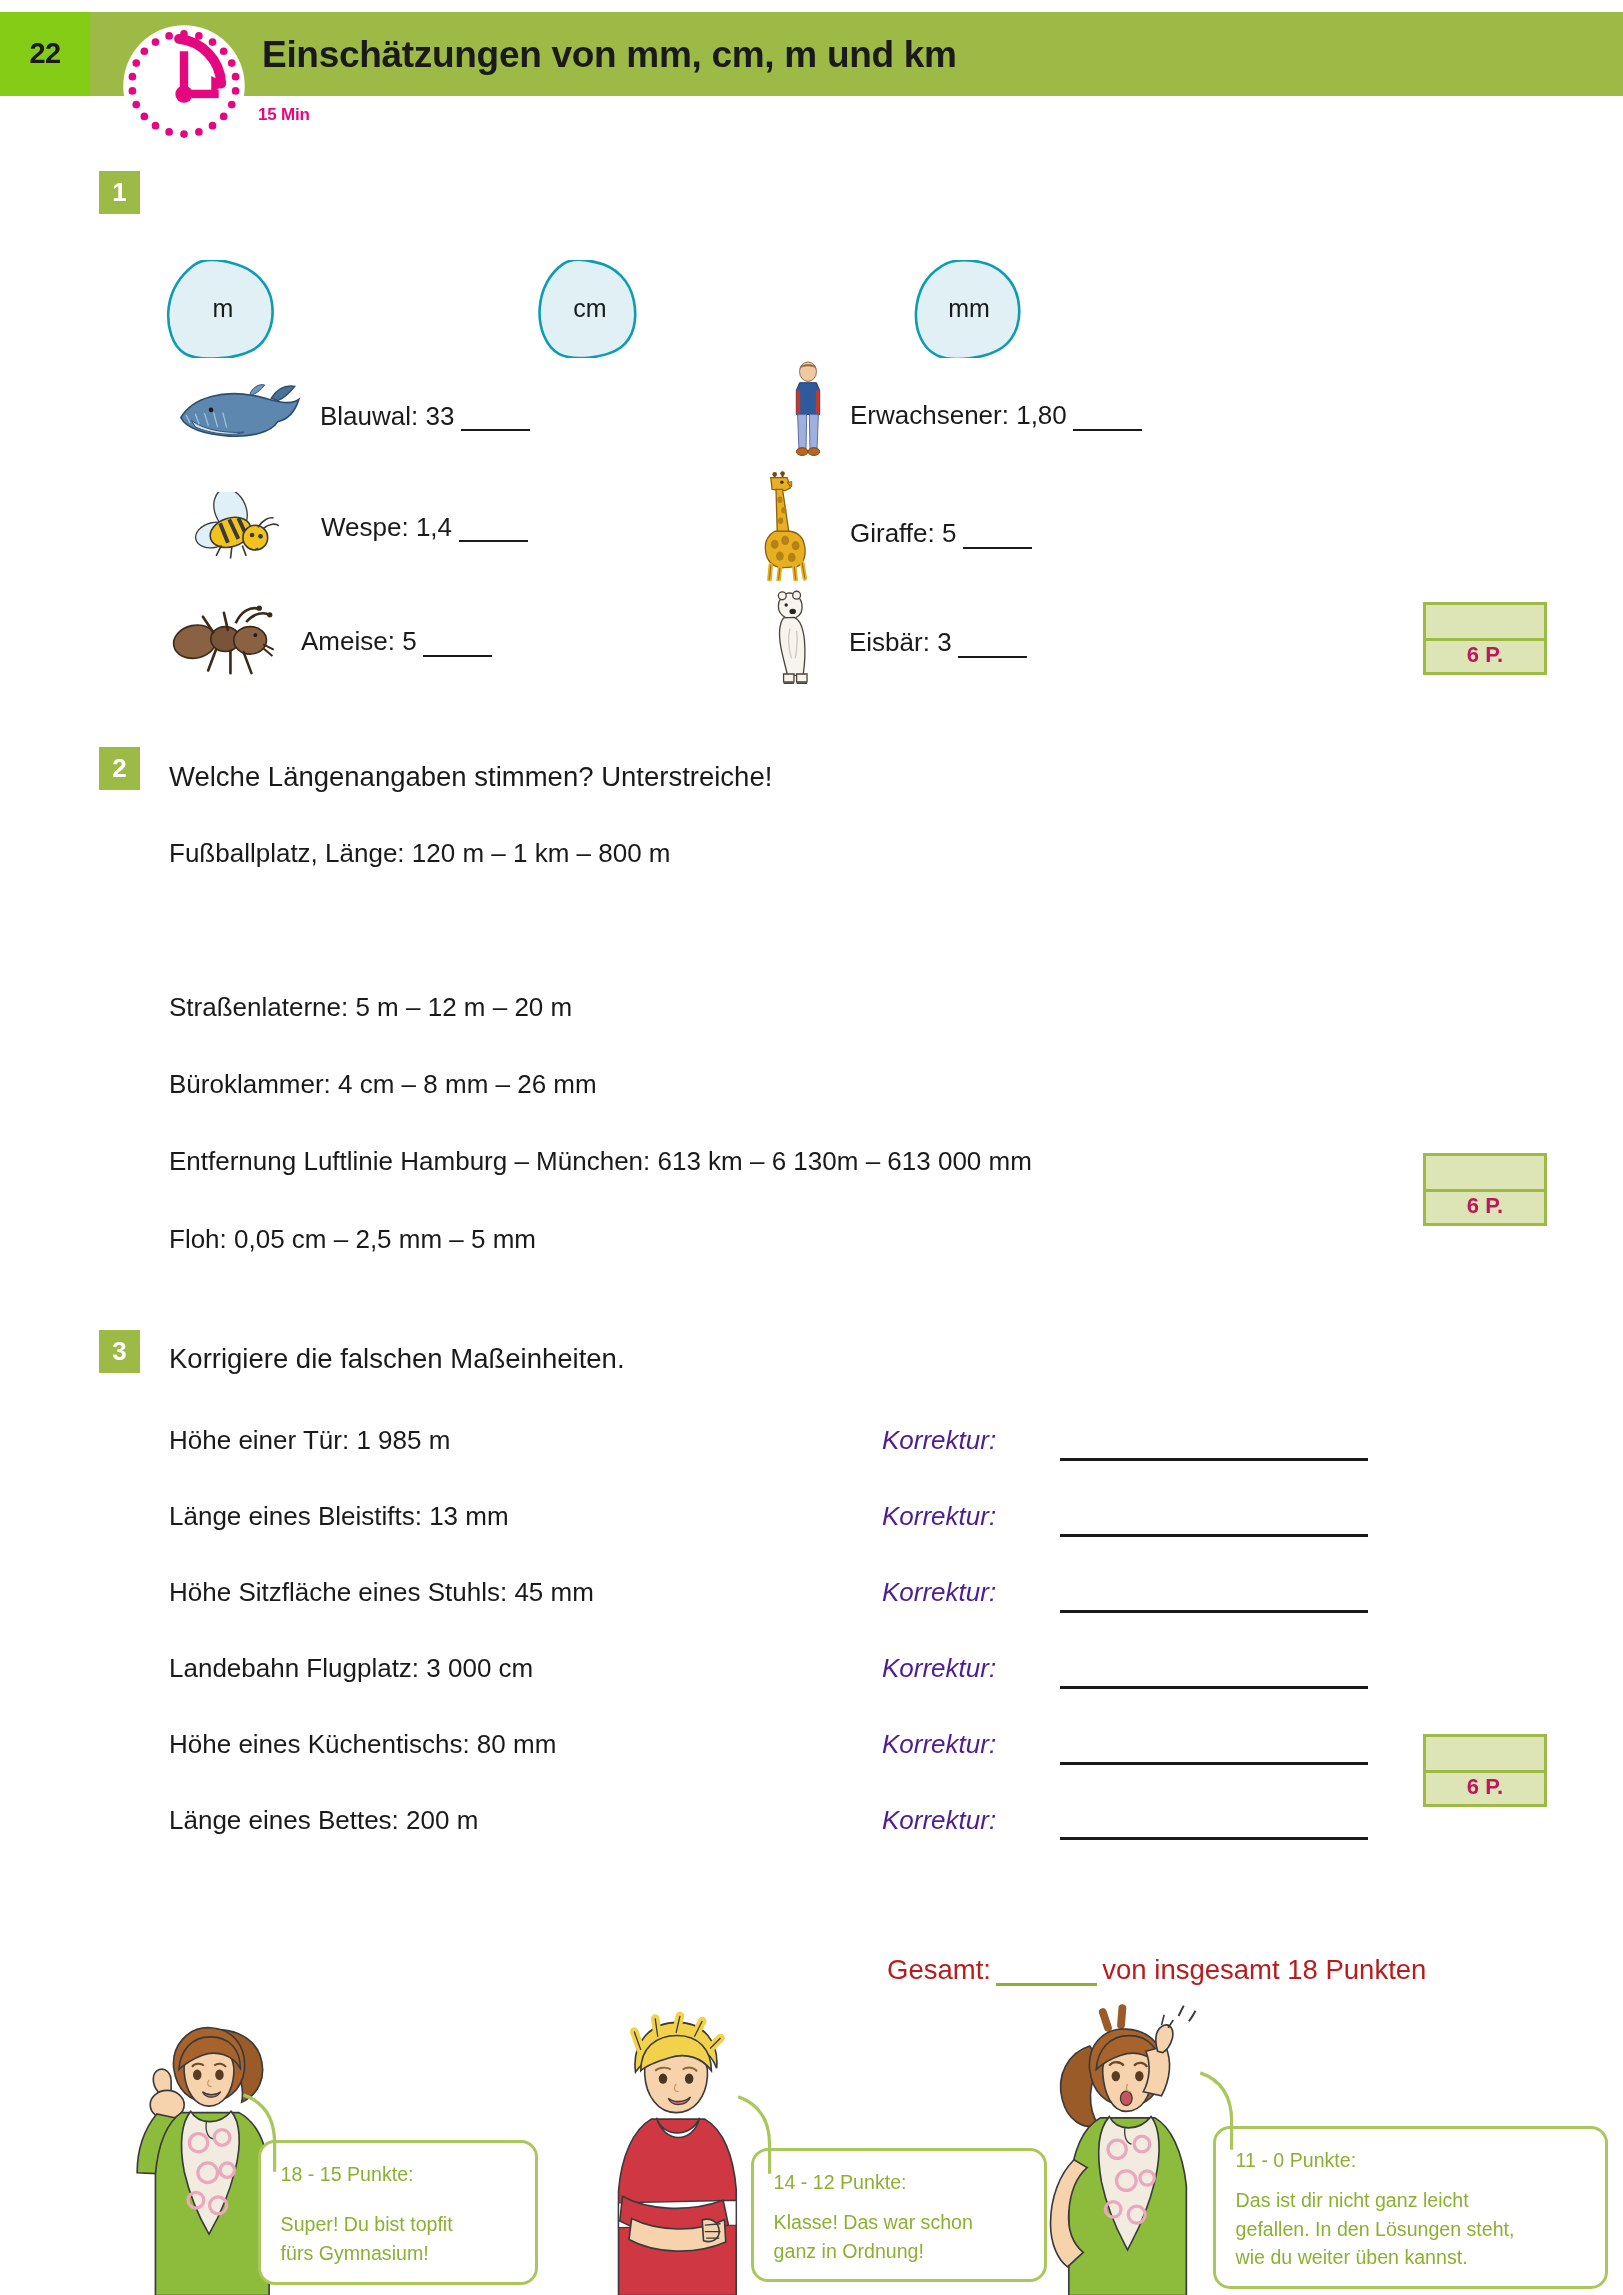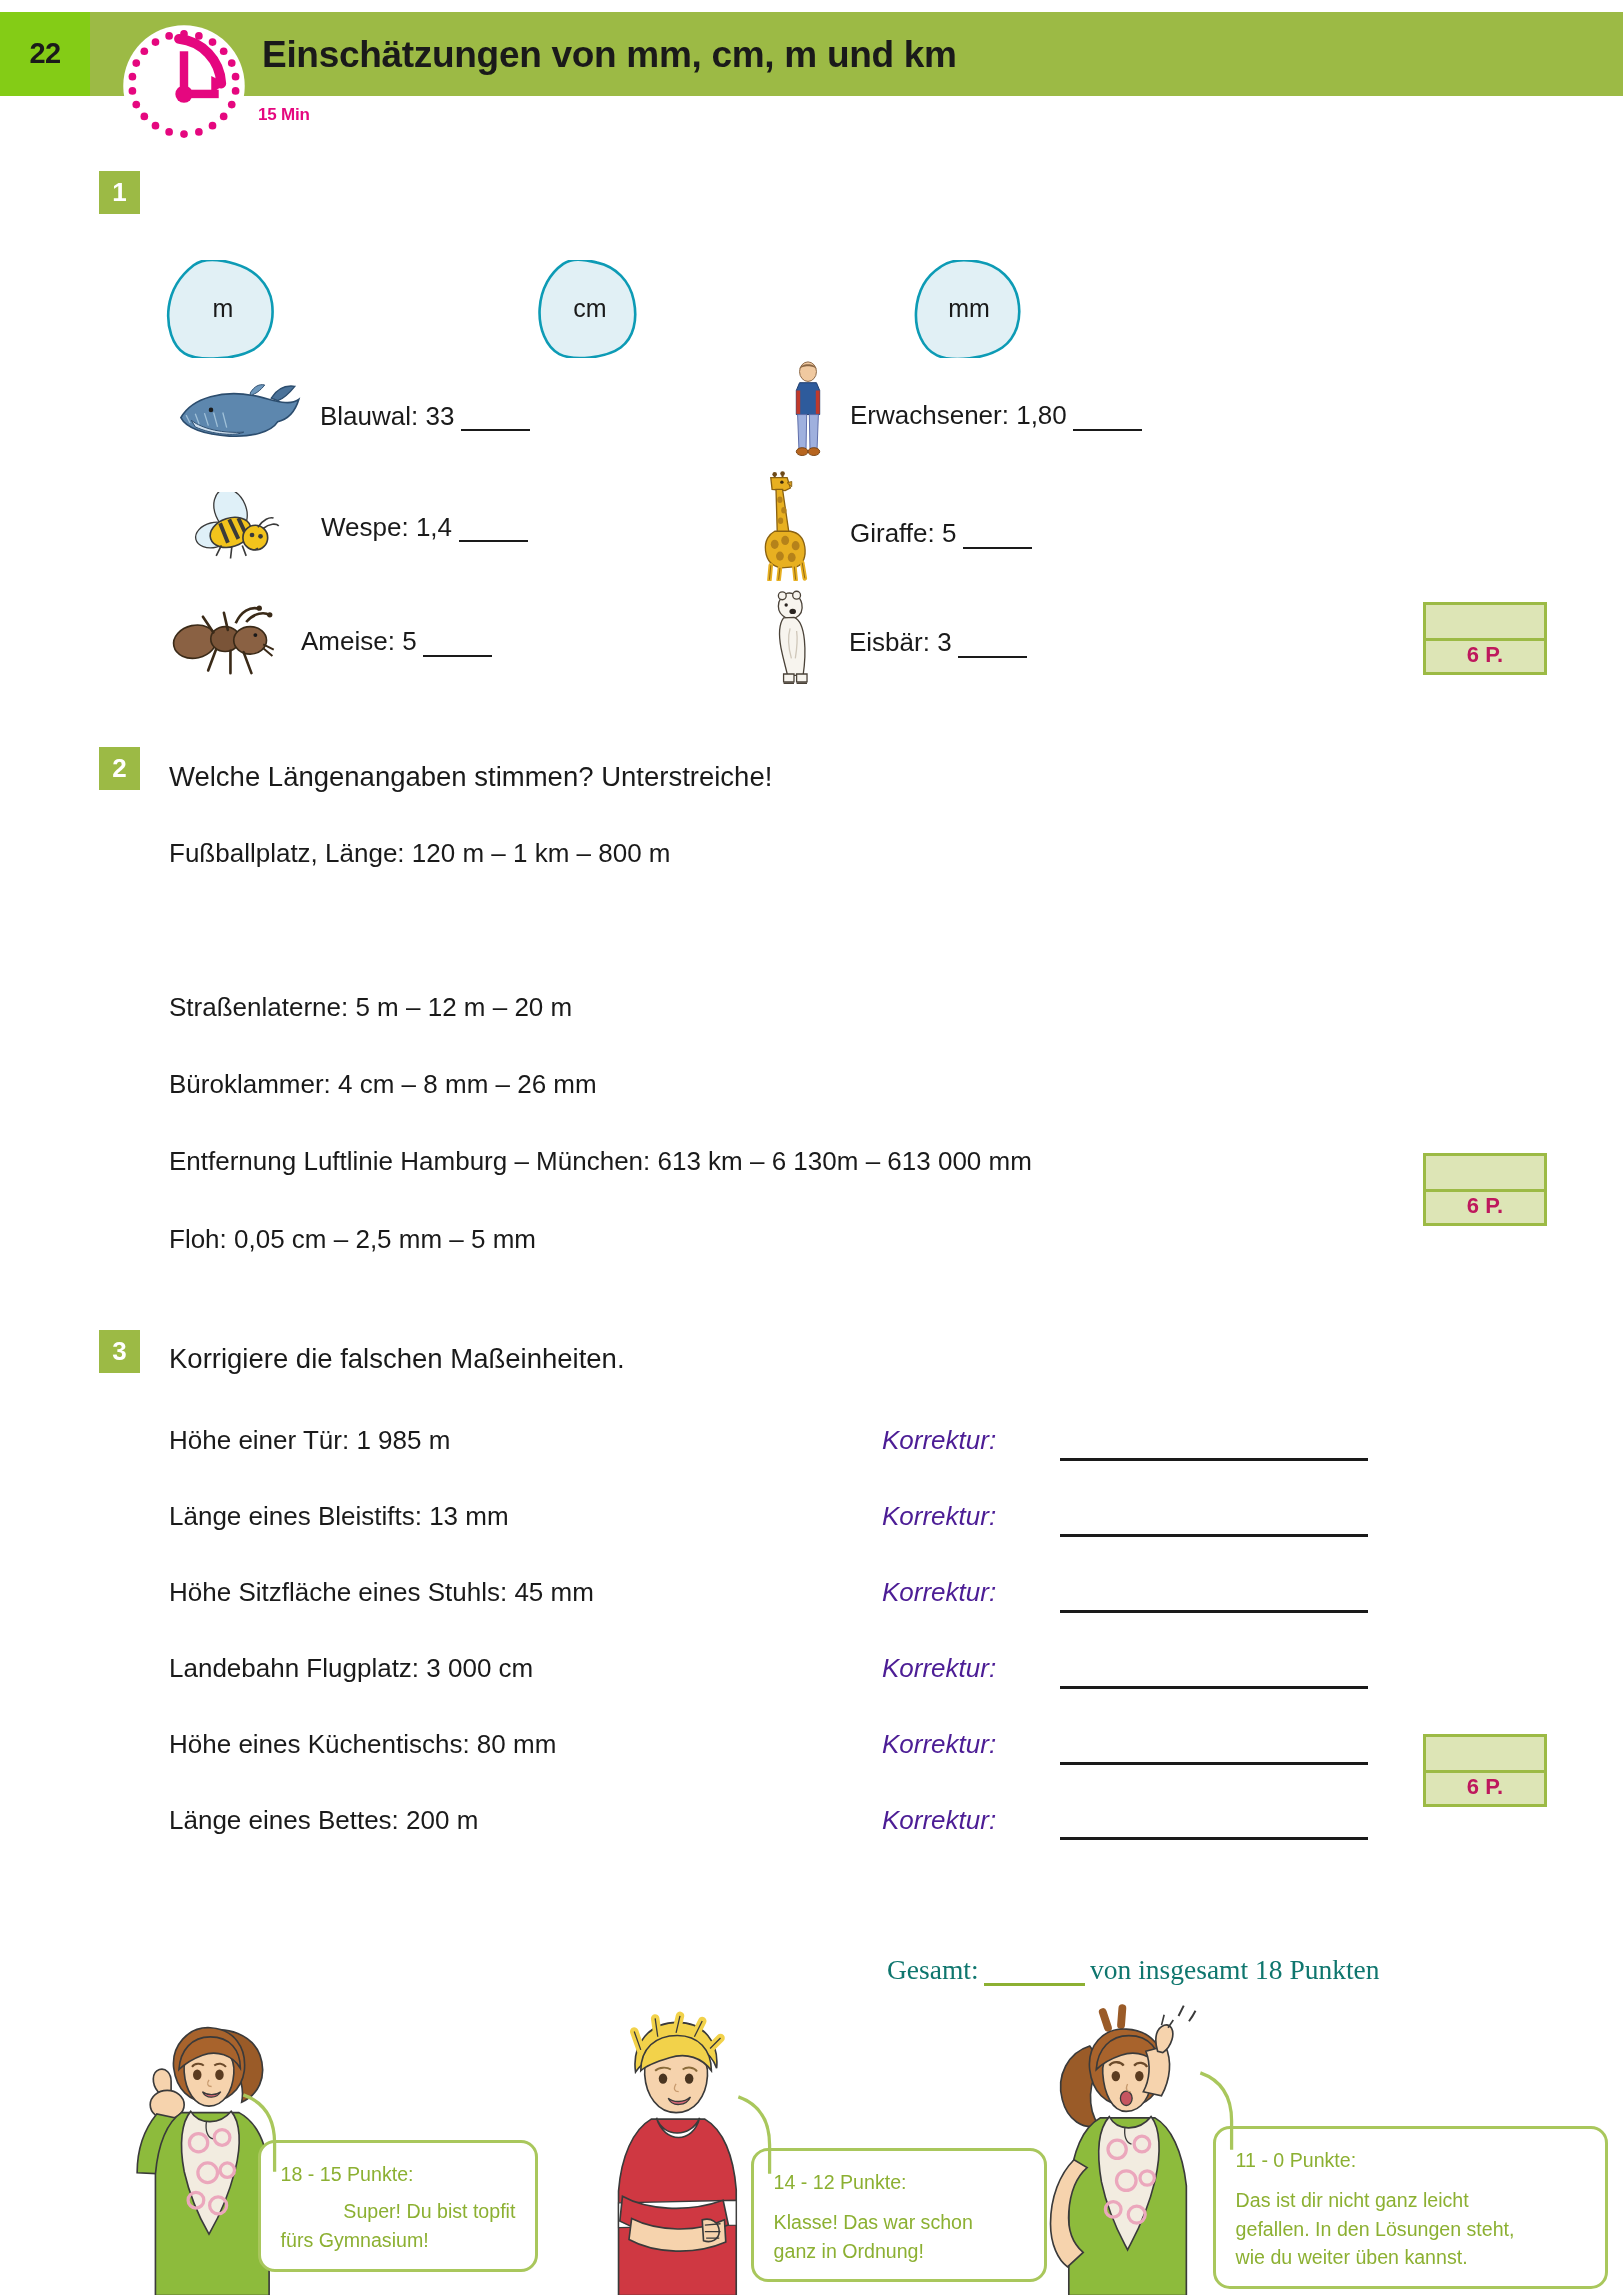--- a/index.html
+++ b/index.html
@@ -152,23 +152,22 @@
     height: 3.3px;
     background: #1a1a1a;
     width: 308px;
   }
 
   
   .gesamt {
     position: absolute;
     left: 887px; top: 1954px;
     font-size: 27.5px;
-    color: #0f766e;
+    color: #b91c1c;
     white-space: nowrap;
-    font-family: Liberation Serif, serif;
   }
   .gesamt-blank {
     display: inline-block;
     width: 101px;
     border-bottom: 3.3px solid #8cb032;
     margin: 0 5.2px;
     vertical-align: -6.5px;
   }
 
   
@@ -484,21 +483,21 @@
           <circle cx="148" cy="250" r="15"></circle>
             <circle cx="178" cy="246" r="11"></circle>
           <circle cx="130" cy="292" r="12"></circle>
             <circle cx="164" cy="300" r="13"></circle>
         </g>
         <path d="M146 172 C144 186 148 196 156 198" stroke="#3a3a3a" stroke-width="2" fill="none"></path>
       </svg>
     </div>
     <div class="bubble" style="left:147px; top:131px; width:280px;">
       <p>18 - 15 Punkte:</p>
-      <p style="margin-top:9px;text-align:right;">Super! Du bist topfit</p>
+      <p style="margin-top:22px;">Super! Du bist topfit</p>
       <p>fürs Gymnasium!</p>
     </div>
     <svg class="bubble-tail" style="left:128px; top:82px;" width="79" height="82" viewBox="0 0 120 126">
       <path d="M6 6 C40 18 54 44 54 80 L54 124" stroke="#a9c75c" stroke-width="5" fill="none"></path>
     </svg>
   </div>
 
   <div class="fb-group" style="left:595px; top:2009px; width:458px; height:288px;">
     <div style="position:absolute; left:0; top:0;">
       <svg width="170" height="287" viewBox="0 0 260 438">

